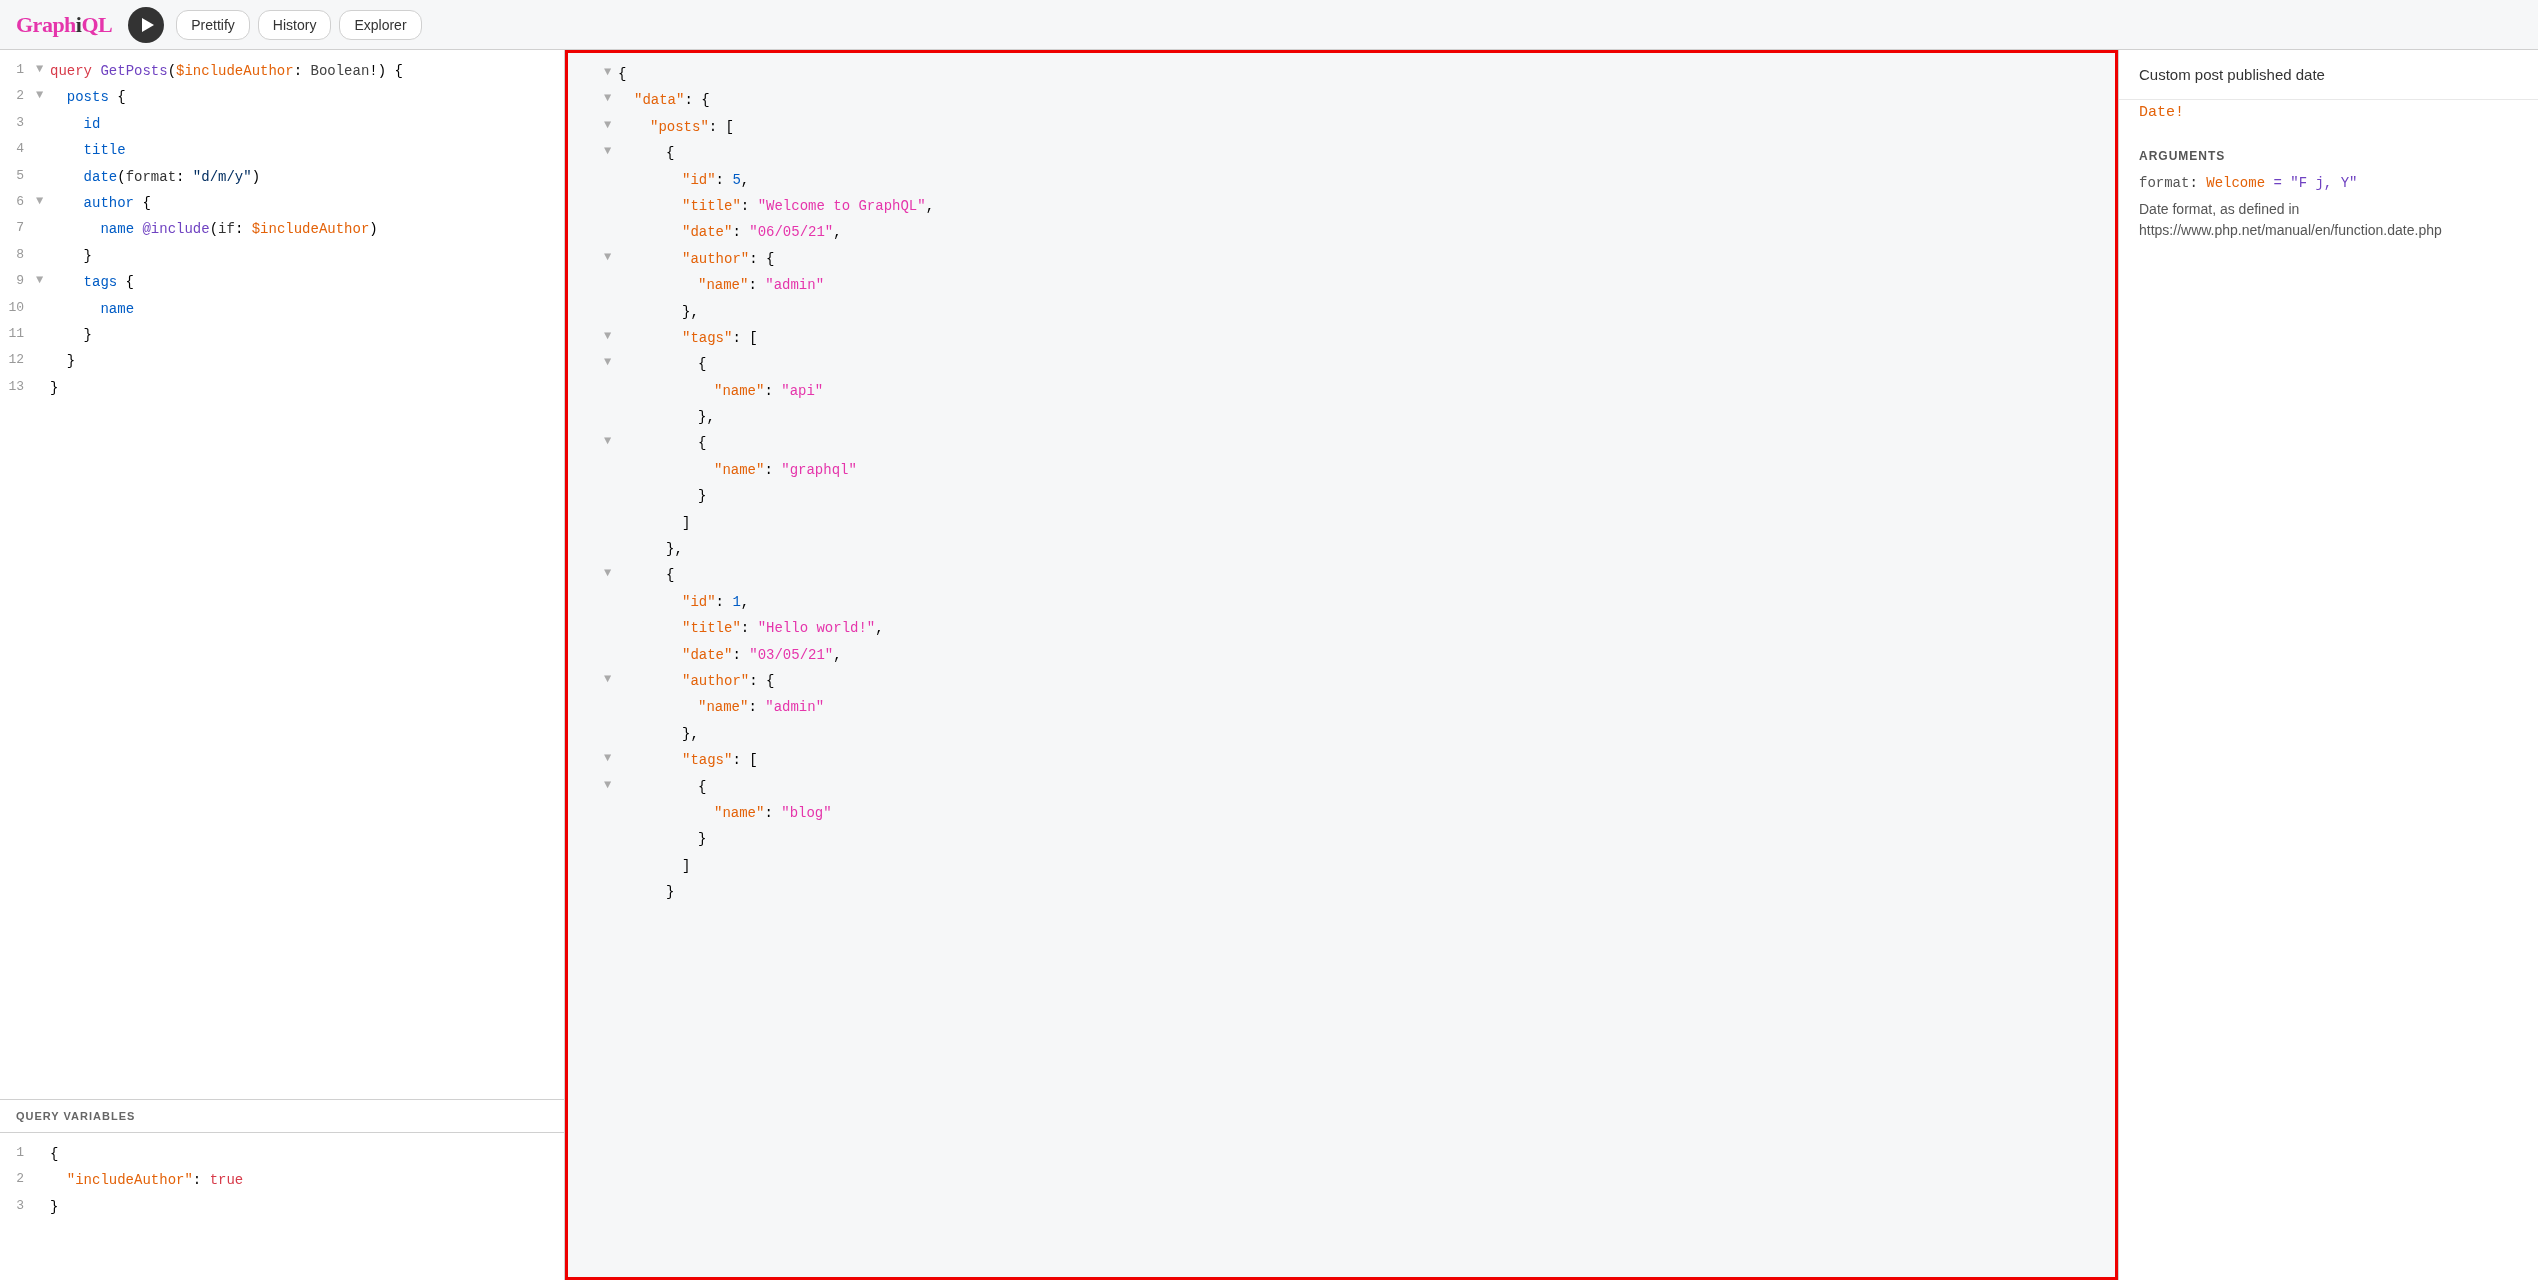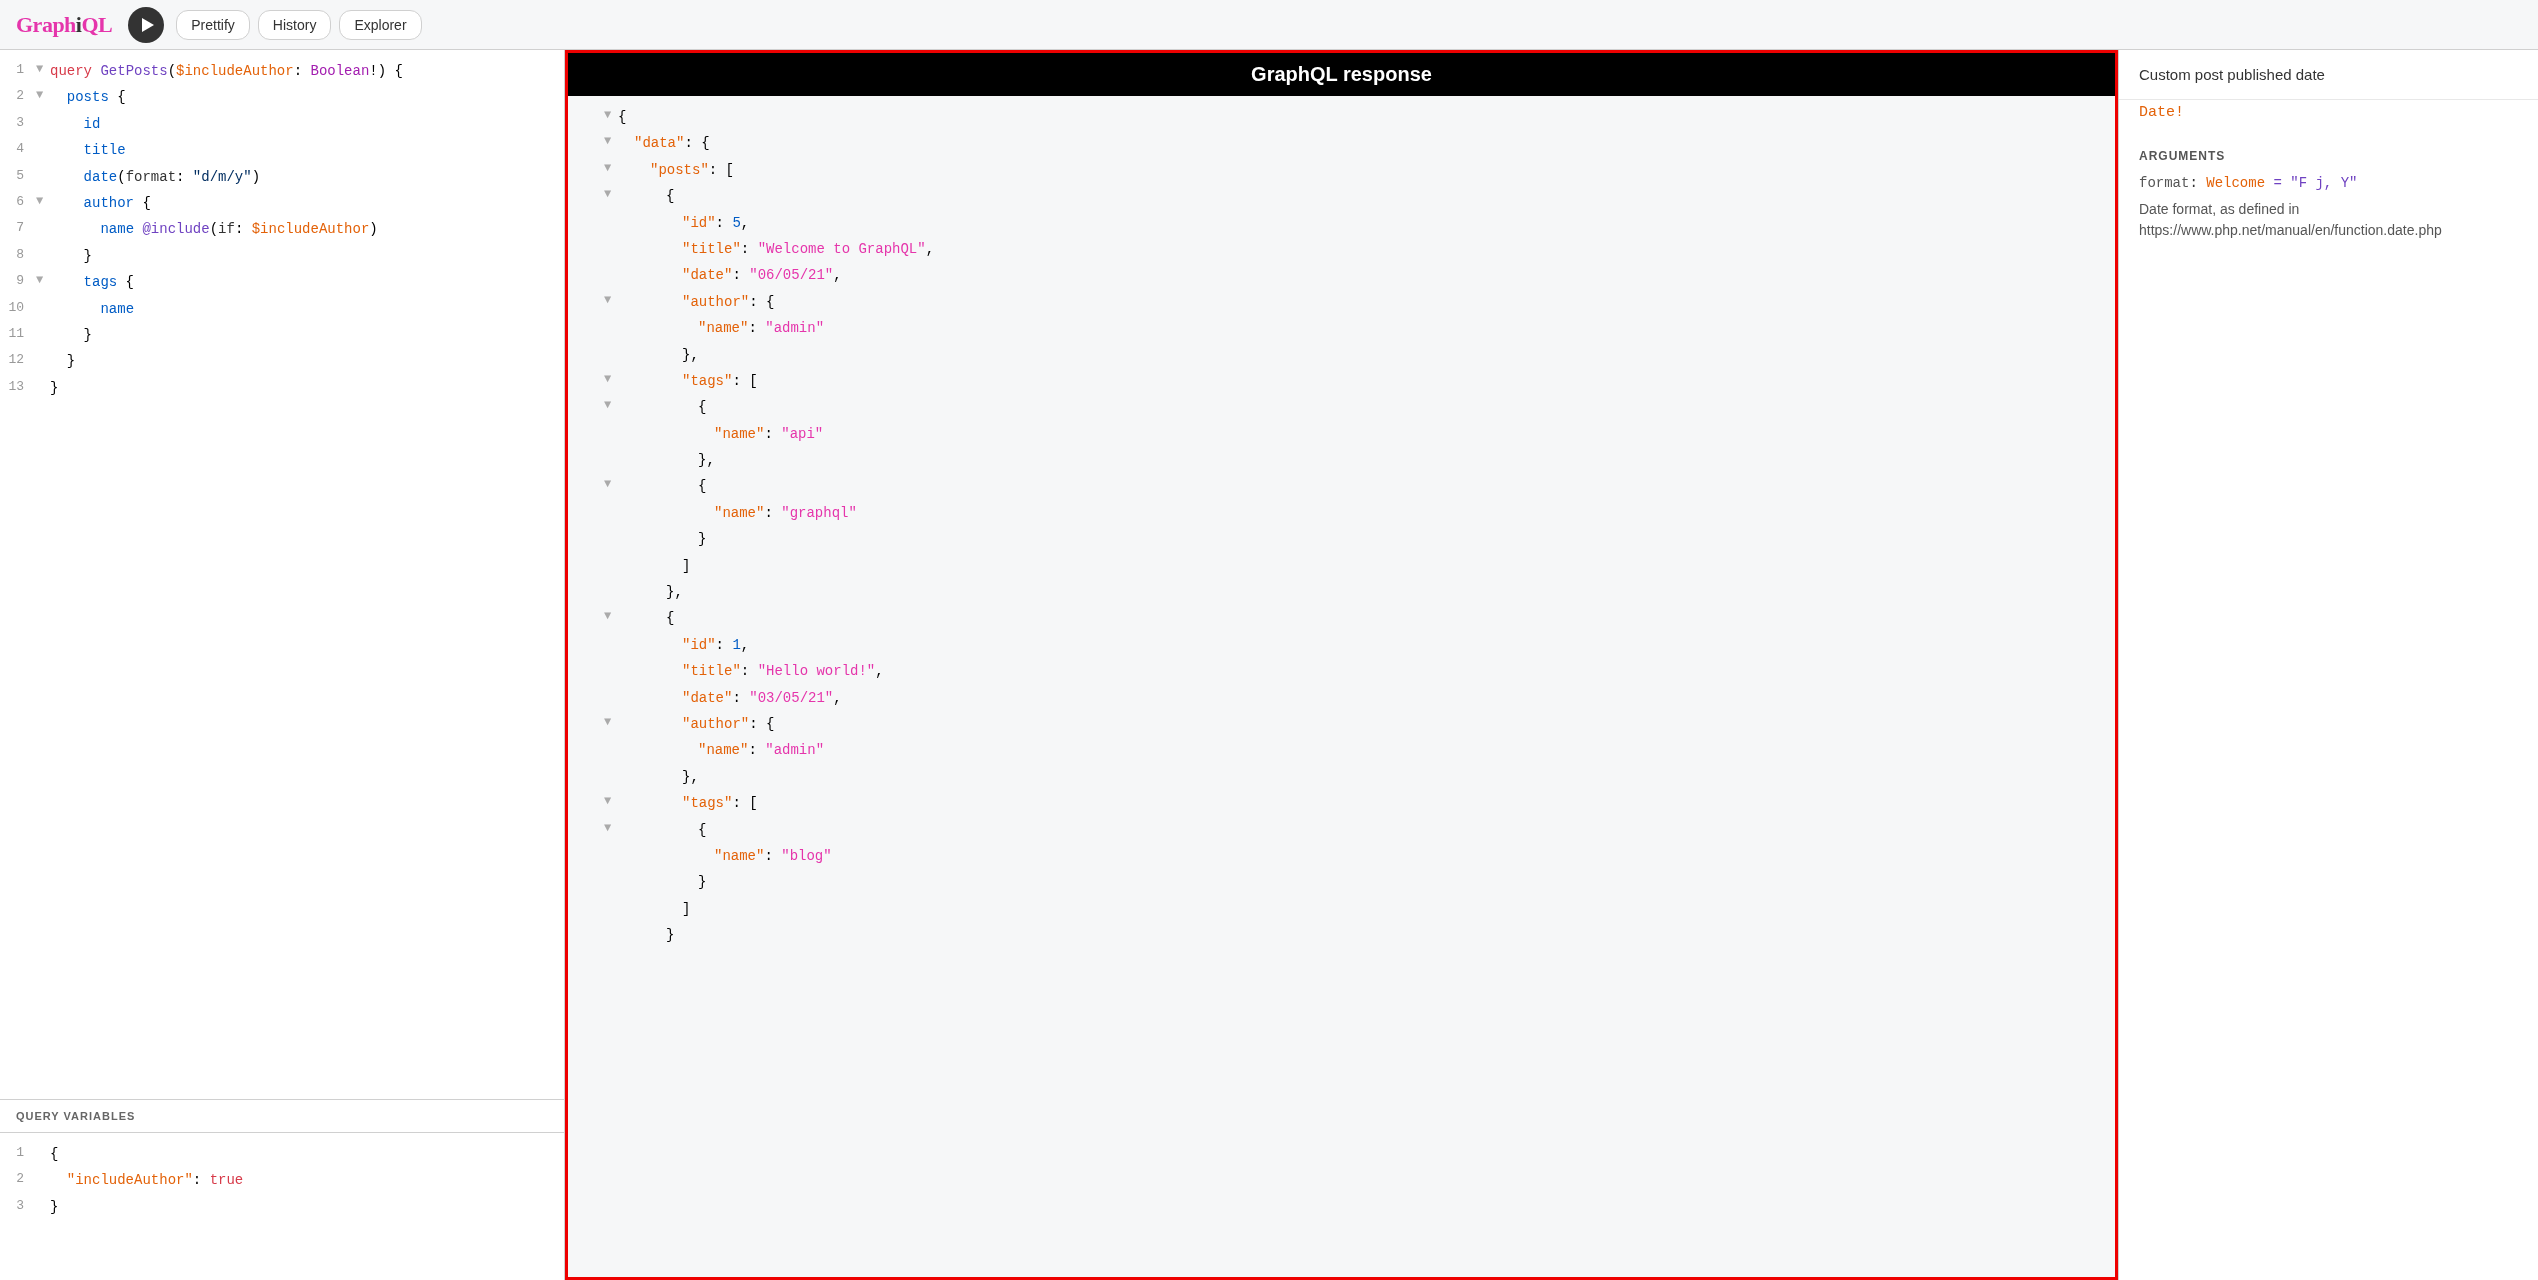--- a/index.html
+++ b/index.html
@@ -113,21 +113,21 @@
     .line-content {
       flex: 1;
       white-space: pre;
       font-size: 14px;
     }
 
     
     .kw-query { color: #d73a49; }
     .kw-name { color: #6f42c1; }
     .kw-var { color: #e36209; }
-    .kw-type { color: #a21caf; }
+    .kw-type { color: #404040; }
     .kw-field { color: #005cc5; }
     .kw-directive { color: #6f42c1; }
     .kw-string { color: #032f62; }
     .kw-plain { color: #333; }
 
     
     #query-variables {
       flex-shrink: 0;
       height: 180px;
       background: white;
@@ -376,21 +376,20 @@
           <div class="code-line">
             <span class="line-number">3</span>
             <span class="collapse-arrow"></span>
             <span class="line-content">}</span>
           </div>
         </div>
     </div>
   </div>
 
   <div id="center-panel">
-    <div id="response-header">GraphQL response</div>
     <div id="response-content">
 
     <div class="code-line">
           <span class="line-number"></span>
           <span class="collapse-arrow">▼</span>
           <span class="line-content" style="padding-left: 0px;">{</span>
         </div>
         <div class="code-line">
           <span class="line-number"></span>
           <span class="collapse-arrow">▼</span>

